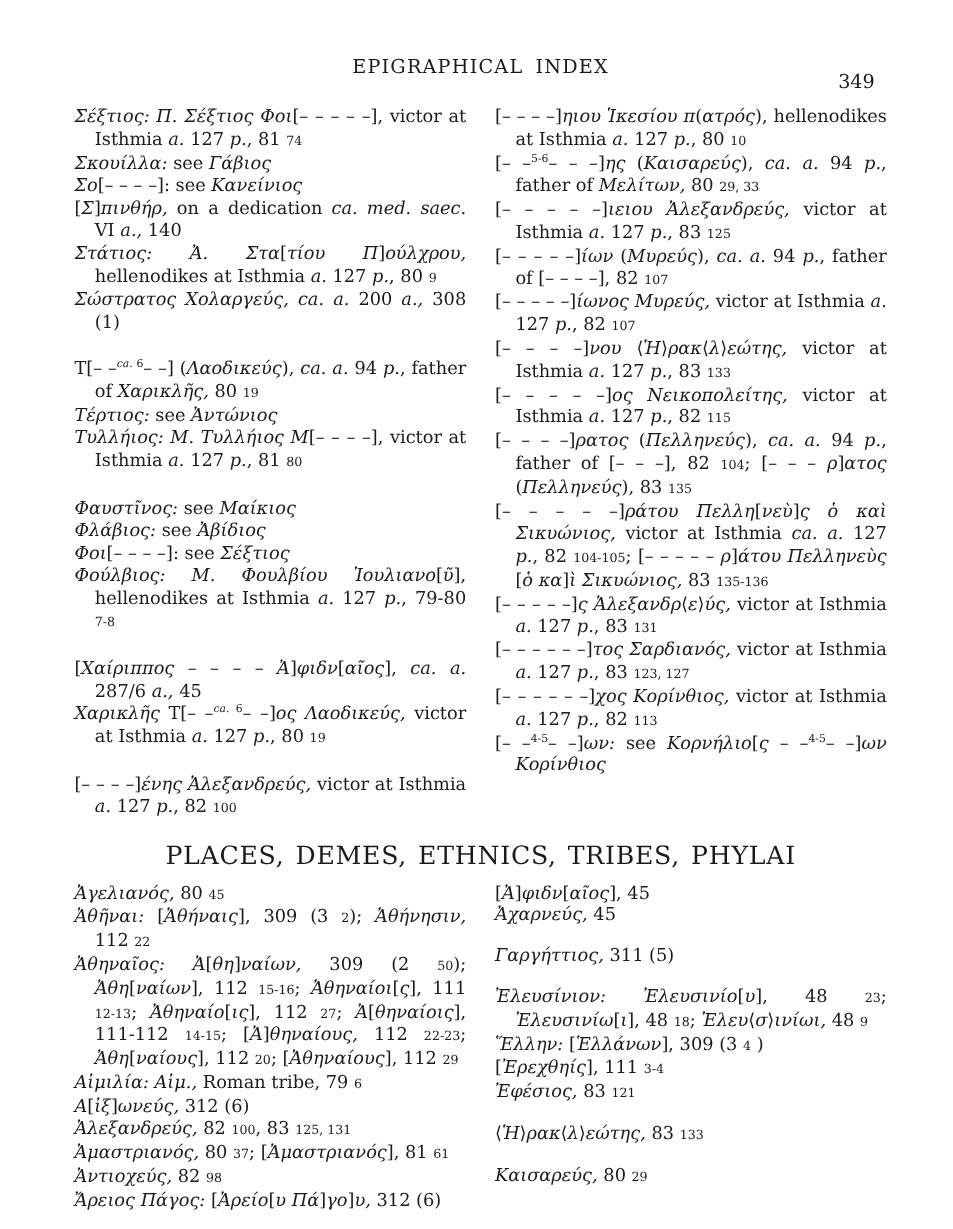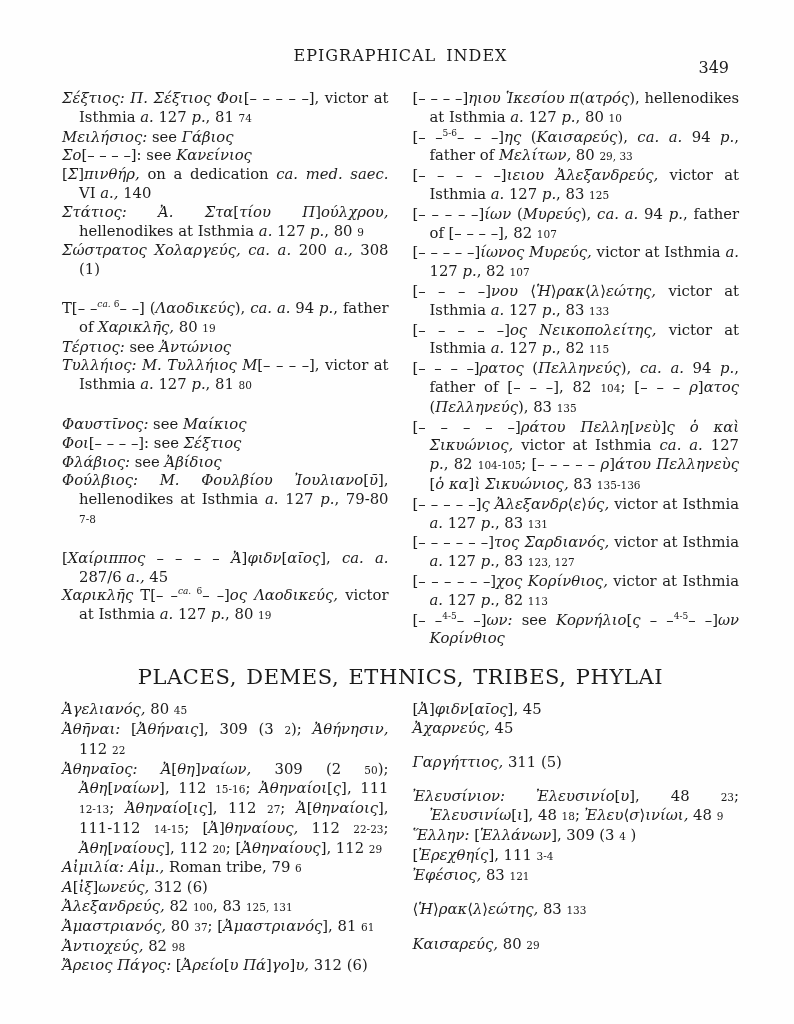--- a/index.html
+++ b/index.html
@@ -79,40 +79,43 @@
 
   <header class="page-header">
     <span>EPIGRAPHICAL INDEX</span>
     <span class="page-number">349</span>
   </header>
 
   <section class="columns index-section">
     <div class="col">
         <div class="group">
           <p class="entry"><i>Σέξτιος: Π. Σέξτιος Φοι</i>[– – – – –], victor at Isthmia <i>a.</i> 127 <i>p.</i>, 81 <span class="sm">74</span></p>
-          <p class="entry"><i>Μειλήσιος:</i> see <i>Γάβιος</i></p>
+          <p class="entry"><i>Σκουίλλα:</i> see <i>Γάβιος</i></p>
           <p class="entry"><i>Σο</i>[– – – –]: see <i>Κανείνιος</i></p>
           <p class="entry">[<i>Σ</i>]<i>πινθήρ,</i> on a dedication <i>ca. med. saec.</i> VI <i>a.,</i> 140</p>
           <p class="entry"><i>Στάτιος: Ἀ. Στα</i>[<i>τίου Π</i>]<i>ούλχρου,</i> hellenodikes at Isthmia <i>a.</i> 127 <i>p.</i>, 80 <span class="sm">9</span></p>
           <p class="entry"><i>Σώστρατος Χολαργεύς, ca. a.</i> 200 <i>a.,</i> 308 (1)</p>
         </div>
         <div class="group">
           <p class="entry">T[– –<sup class="ca"><i>ca.</i> 6</sup>– –] (<i>Λαοδικεύς</i>), <i>ca. a.</i> 94 <i>p.</i>, father of <i>Χαρικλῆς,</i> 80 <span class="sm">19</span></p>
           <p class="entry"><i>Τέρτιος:</i> see <i>Ἀντώνιος</i></p>
           <p class="entry"><i>Τυλλήιος: Μ. Τυλλήιος Μ</i>[– – – –], victor at Isthmia <i>a.</i> 127 <i>p.</i>, 81 <span class="sm">80</span></p>
         </div>
         <div class="group">
           <p class="entry"><i>Φαυστῖνος:</i> see <i>Μαίκιος</i></p>
+          <p class="entry"><i>Φλάβιος:</i> see <i>Ἀβίδιος</i></p>
           <p class="entry"><i>Φοι</i>[– – – –]: see <i>Σέξτιος</i></p>
-          <p class="entry"><i>Φλάβιος:</i> see <i>Ἀβίδιος</i></p>
           <p class="entry"><i>Φούλβιος: Μ. Φουλβίου Ἰουλιανο</i>[<i>ῦ</i>], hellenodikes at Isthmia <i>a.</i> 127 <i>p.</i>, 79-80 <span class="sm">7-8</span></p>
         </div>
         <div class="group">
           <p class="entry">[<i>Χαίριππος</i> – – – – <i>Ἀ</i>]<i>φιδν</i>[<i>αῖος</i>], <i>ca. a.</i> 287/6 <i>a.,</i> 45</p>
           <p class="entry"><i>Χαρικλῆς</i> T[– –<sup class="ca"><i>ca.</i> 6</sup>– –]<i>ος Λαοδικεύς,</i> victor at Isthmia <i>a.</i> 127 <i>p.</i>, 80 <span class="sm">19</span></p>
+        </div>
+        <div class="group">
+          <p class="entry">[– – – –]<i>ένης Ἀλεξανδρεύς,</i> victor at Isthmia <i>a.</i> 127 <i>p.</i>, 82 <span class="sm">100</span></p>
         </div>
       </div>
     <div class="col">
         <div class="group">
           <p class="entry">[– – – –]<i>ηιου Ἱκεσίου π</i>(<i>ατρός</i>), hellenodikes at Isthmia <i>a.</i> 127 <i>p.</i>, 80 <span class="sm">10</span></p>
           <p class="entry">[– –<sup class="ca">5-6</sup>– – –]<i>ης</i> (<i>Καισαρεύς</i>), <i>ca. a.</i> 94 <i>p.</i>, father of <i>Μελίτων,</i> 80 <span class="sm">29, 33</span></p>
           <p class="entry">[– – – – –]<i>ιειου Ἀλεξανδρεύς,</i> victor at Isthmia <i>a.</i> 127 <i>p.</i>, 83 <span class="sm">125</span></p>
           <p class="entry">[– – – – –]<i>ίων</i> (<i>Μυρεύς</i>), <i>ca. a.</i> 94 <i>p.</i>, father of [– – – –], 82 <span class="sm">107</span></p>
           <p class="entry">[– – – – –]<i>ίωνος Μυρεύς,</i> victor at Isthmia <i>a.</i> 127 <i>p.</i>, 82 <span class="sm">107</span></p>
           <p class="entry">[– – – –]<i>νου</i> ⟨<i>Ἡ</i>⟩<i>ρακ</i>⟨<i>λ</i>⟩<i>εώτης,</i> victor at Isthmia <i>a.</i> 127 <i>p.</i>, 83 <span class="sm">133</span></p>

